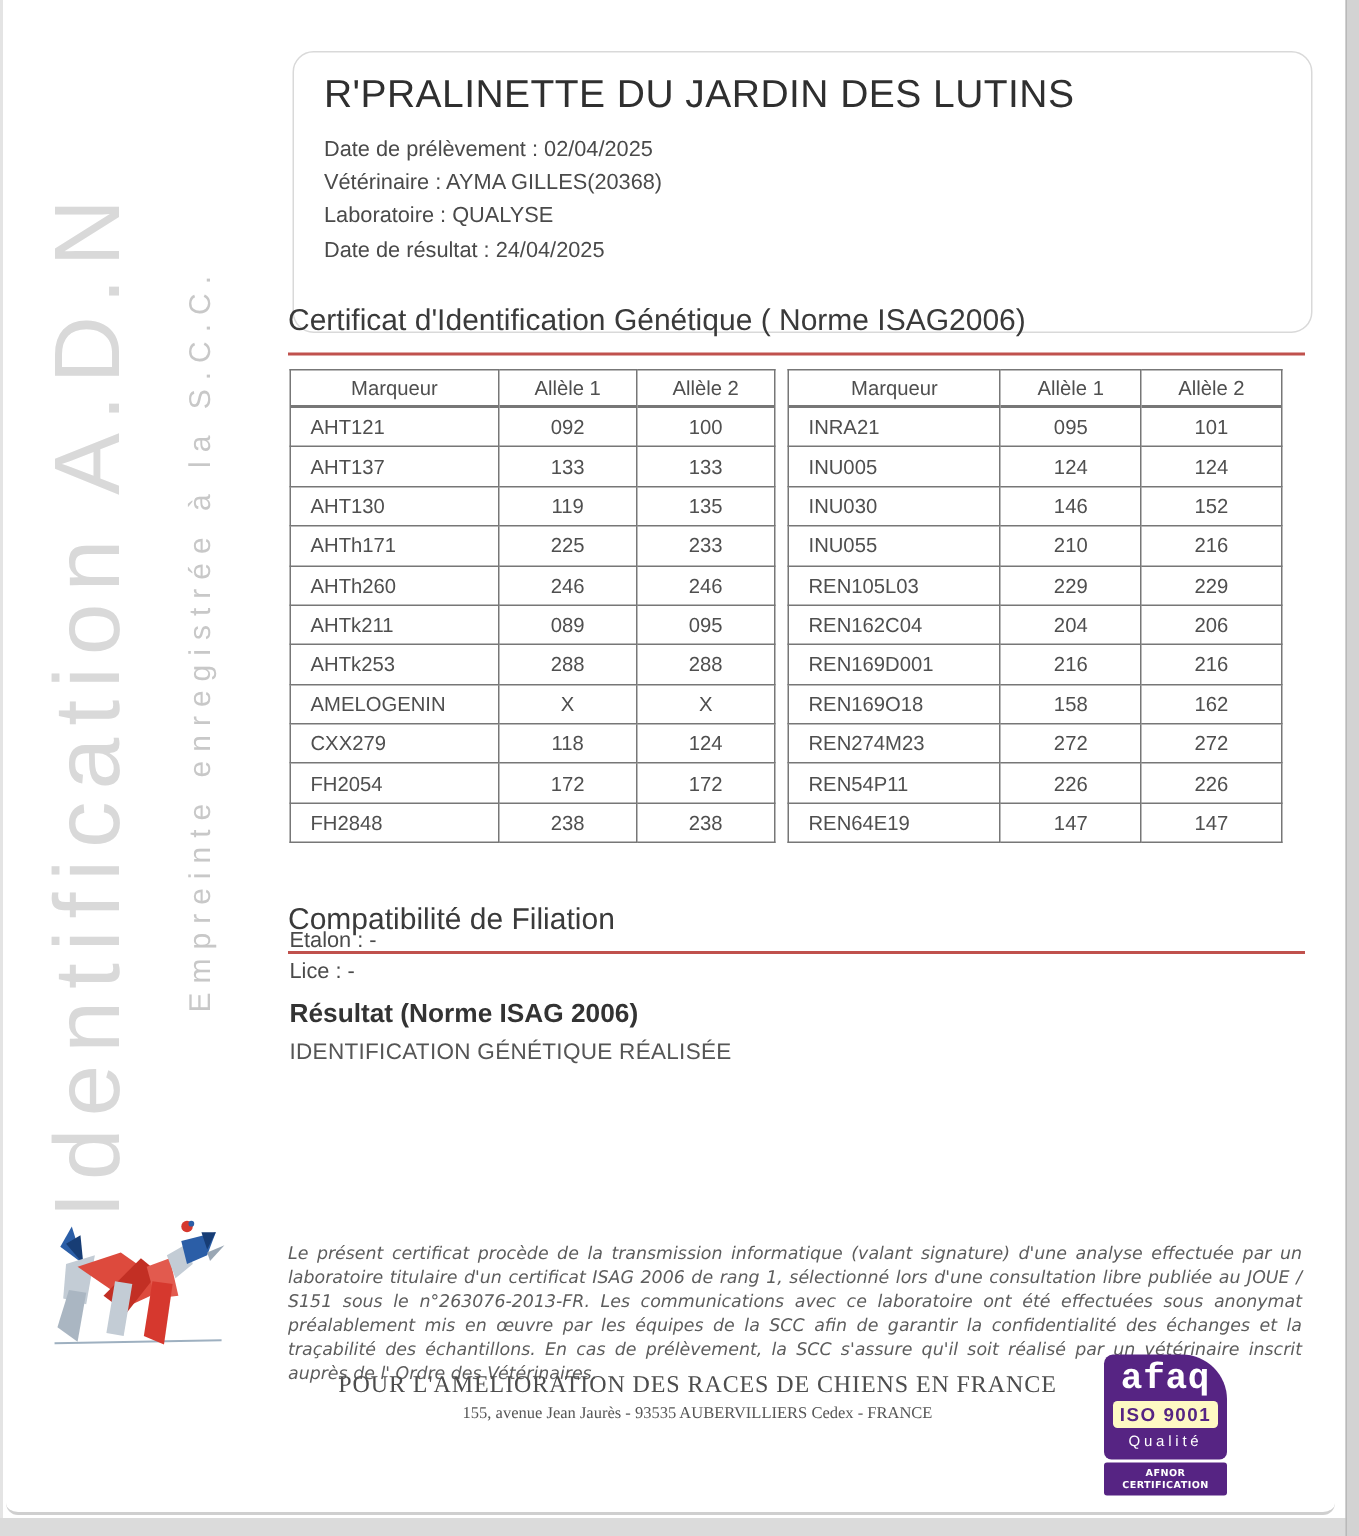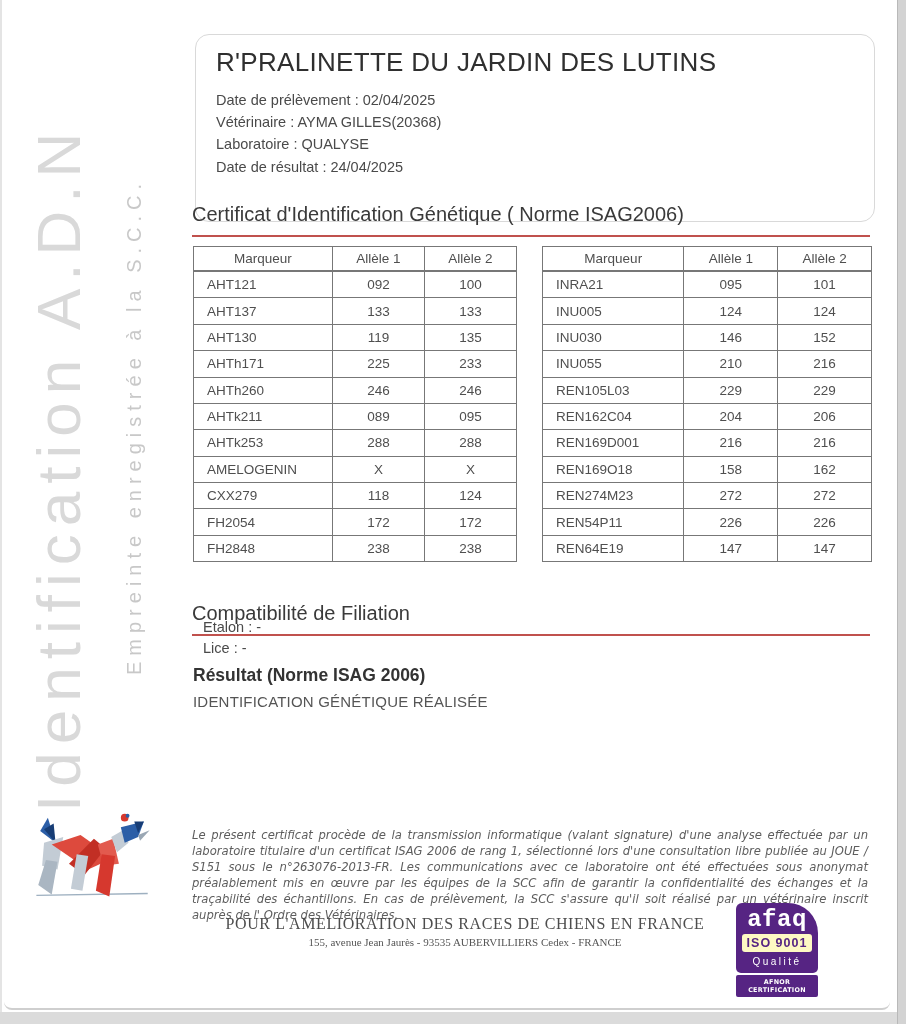--- a/index.html
+++ b/index.html
@@ -49,32 +49,32 @@
   
   .sec-head {
     position:absolute; left:192px; width:678px;
     font-size:20px; font-weight:400; color:#3a3a3a;
     border-bottom:2px solid #c0514d; padding-bottom:9px; white-space:nowrap;
   }
   .sec1 { top:203px; }
   .sec2 { top:574px;margin-top:28px; }
 
   
-  .tables { position:absolute; left:193px; top:246px; display:flex; gap:25px; }
+  .tables { position:absolute; left:193px; top:246px; display:flex; gap:8px; }
   table { border-collapse:collapse; font-size:13.5px; color:#4f4f4f; table-layout:fixed; }
   .tbl-a { width:324px; } .tbl-b { width:330px; }
   th, td { border:1px solid #777; }
   th { font-weight:400; text-align:center; padding:4px 4px; border-bottom-width:2px; color:#4f4f4f; }
   td { padding:5.2px 8px; }
   td.c0 { text-align:left; padding-left:13px; }
   td.c1, td.c2 { text-align:center; }
   col.m { width:43%; } col.a { width:28.5%; }
 
   
-  .fil-lines   { position:absolute; left:203px; top:617px; font-size:14.5px; color:#4a4a4a; line-height:21px; }
+  .fil-lines   { position:absolute; left:193px; top:617px; font-size:14.5px; color:#4a4a4a; line-height:21px; }
   .result-title{ position:absolute; left:193px; top:665px; font-size:17.5px; font-weight:700; color:#333; }
   .result-value{ position:absolute; left:193px; top:693px; font-size:15px;  color:#555; letter-spacing:0.2px; }
 
   
   .legal {
     position:absolute; left:192px; top:827px; width:676px;
     font-family:"DejaVu Sans",sans-serif; font-style:italic;
     font-size:11.6px; line-height:16px; color:#5d5d5d; text-align:justify;
   }
 

